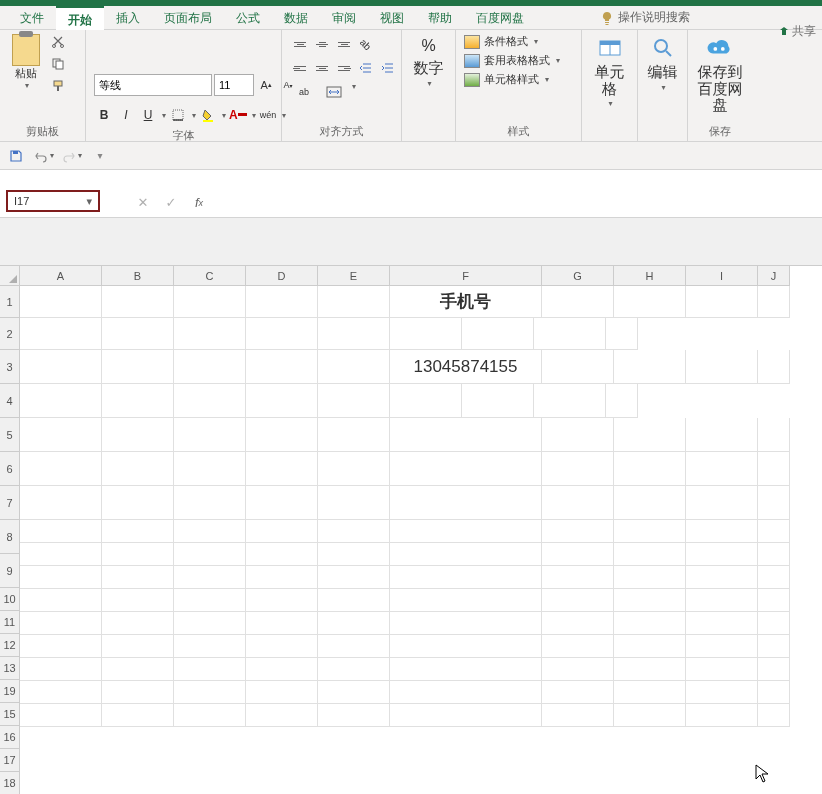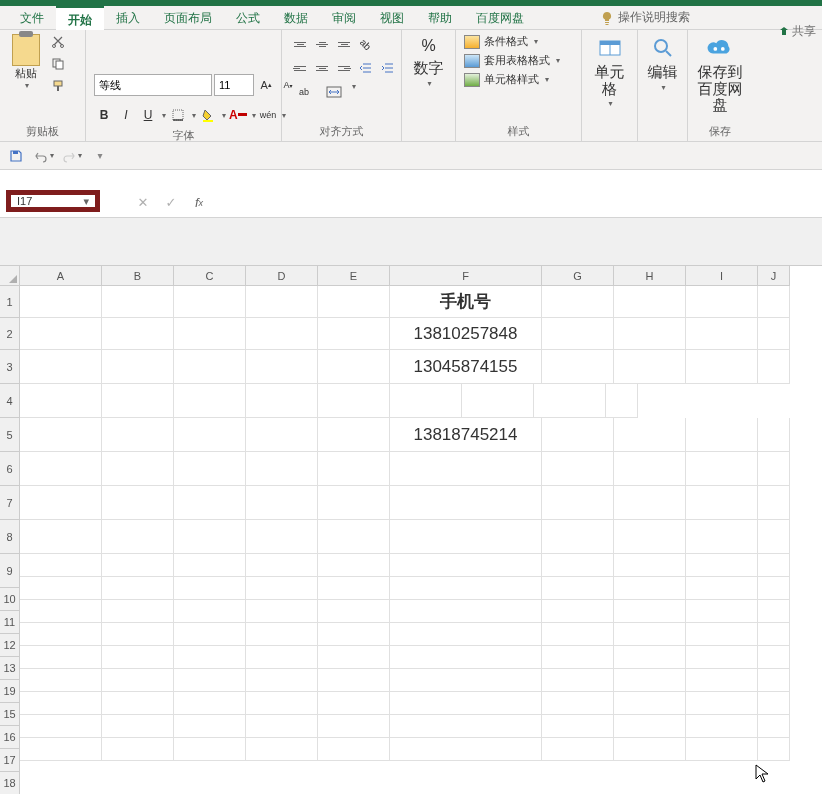--- a/index.html
+++ b/index.html
@@ -64,21 +64,21 @@
     .big-btn { display: flex; flex-direction: column; align-items: center; width: 44px; cursor: pointer; gap: 2px; }
     .big-icon { width: 28px; height: 28px; display: flex; align-items: center; justify-content: center; }
     .big-label { font-size: 15px; text-align: center; line-height: 1.1; }
     
     
     .qat { height: 28px; background: #f3f2f1; border-bottom: 1px solid #d4d4d4; display: flex; align-items: center; padding-left: 6px; gap: 8px; }
     .qat-btn { width: 20px; height: 20px; display: flex; align-items: center; justify-content: center; cursor: pointer; color: #666; }
     
     
     .formula-row { height: 30px; display: flex; border-bottom: 1px solid #d4d4d4; margin-top: 18px; }
-    .name-box { width: 94px; height: 22px; margin: 2px 0 0 6px; border: 5px solid #7f1d1d; background: #fff; display: flex; align-items: center; padding: 0 6px; font-size: 11px; }
+    .name-box { width: 94px; height: 22px; margin: 2px 0 0 6px; border: 2px solid #7f1d1d; background: #fff; display: flex; align-items: center; padding: 0 6px; font-size: 11px; }
     .name-dd { margin-left: auto; color: #666; }
     .fb-btns { display: flex; align-items: center; margin-left: 34px; gap: 10px; color: #b0b0b0; }
     .fb-btn { width: 18px; height: 18px; display: flex; align-items: center; justify-content: center; font-size: 13px; }
     .formula-input { flex: 1; border: none; outline: none; margin-left: 8px; font-size: 12px; }
     
     
     .sheet-area { position: relative; }
     .cols-row { display: flex; }
     .corner { width: 20px; height: 20px; border-right: 1px solid #ccc; border-bottom: 1px solid #ccc; background: #f0f0f0; position: relative; }
     .corner::after { content: ''; position: absolute; right: 2px; bottom: 2px; width: 0; height: 0; border-style: solid; border-width: 0 0 8px 8px; border-color: transparent transparent #b0b0b0 transparent; }
@@ -434,21 +434,20 @@
           <div class="cell" style="width: 72px; height: 32px;"></div>
           <div class="cell" style="width: 72px; height: 32px;"></div>
           <div class="cell" style="width: 32px; height: 32px;"></div>
         </div>
         <div class="cell-row">
           <div class="cell" style="width: 82px; height: 32px;"></div>
           <div class="cell" style="width: 72px; height: 32px;"></div>
           <div class="cell" style="width: 72px; height: 32px;"></div>
           <div class="cell" style="width: 72px; height: 32px;"></div>
           <div class="cell" style="width: 72px; height: 32px;"></div>
-          <div class="cell" style="width: 152px; height: 32px;">13810257848</div>
           <div class="cell" style="width: 72px; height: 32px;"></div>
           <div class="cell" style="width: 72px; height: 32px;"></div>
           <div class="cell" style="width: 72px; height: 32px;"></div>
           <div class="cell" style="width: 32px; height: 32px;"></div>
         </div>
         <div class="cell-row">
           <div class="cell" style="width: 82px; height: 34px;"></div>
           <div class="cell" style="width: 72px; height: 34px;"></div>
           <div class="cell" style="width: 72px; height: 34px;"></div>
           <div class="cell" style="width: 72px; height: 34px;"></div>
@@ -458,32 +457,20 @@
           <div class="cell" style="width: 72px; height: 34px;"></div>
           <div class="cell" style="width: 72px; height: 34px;"></div>
           <div class="cell" style="width: 32px; height: 34px;"></div>
         </div>
         <div class="cell-row">
           <div class="cell" style="width: 82px; height: 34px;"></div>
           <div class="cell" style="width: 72px; height: 34px;"></div>
           <div class="cell" style="width: 72px; height: 34px;"></div>
           <div class="cell" style="width: 72px; height: 34px;"></div>
           <div class="cell" style="width: 72px; height: 34px;"></div>
-          <div class="cell" style="width: 72px; height: 34px;"></div>
-          <div class="cell" style="width: 72px; height: 34px;"></div>
-          <div class="cell" style="width: 72px; height: 34px;"></div>
-          <div class="cell" style="width: 32px; height: 34px;"></div>
-        </div>
-        <div class="cell-row">
-          <div class="cell" style="width: 82px; height: 34px;"></div>
-          <div class="cell" style="width: 72px; height: 34px;"></div>
-          <div class="cell" style="width: 72px; height: 34px;"></div>
-          <div class="cell" style="width: 72px; height: 34px;"></div>
-          <div class="cell" style="width: 72px; height: 34px;"></div>
-          <div class="cell" style="width: 152px; height: 34px;">13818745214</div>
           <div class="cell" style="width: 72px; height: 34px;"></div>
           <div class="cell" style="width: 72px; height: 34px;"></div>
           <div class="cell" style="width: 72px; height: 34px;"></div>
           <div class="cell" style="width: 32px; height: 34px;"></div>
         </div>
         <div class="cell-row">
           <div class="cell" style="width: 82px; height: 34px;"></div>
           <div class="cell" style="width: 72px; height: 34px;"></div>
           <div class="cell" style="width: 72px; height: 34px;"></div>
           <div class="cell" style="width: 72px; height: 34px;"></div>

